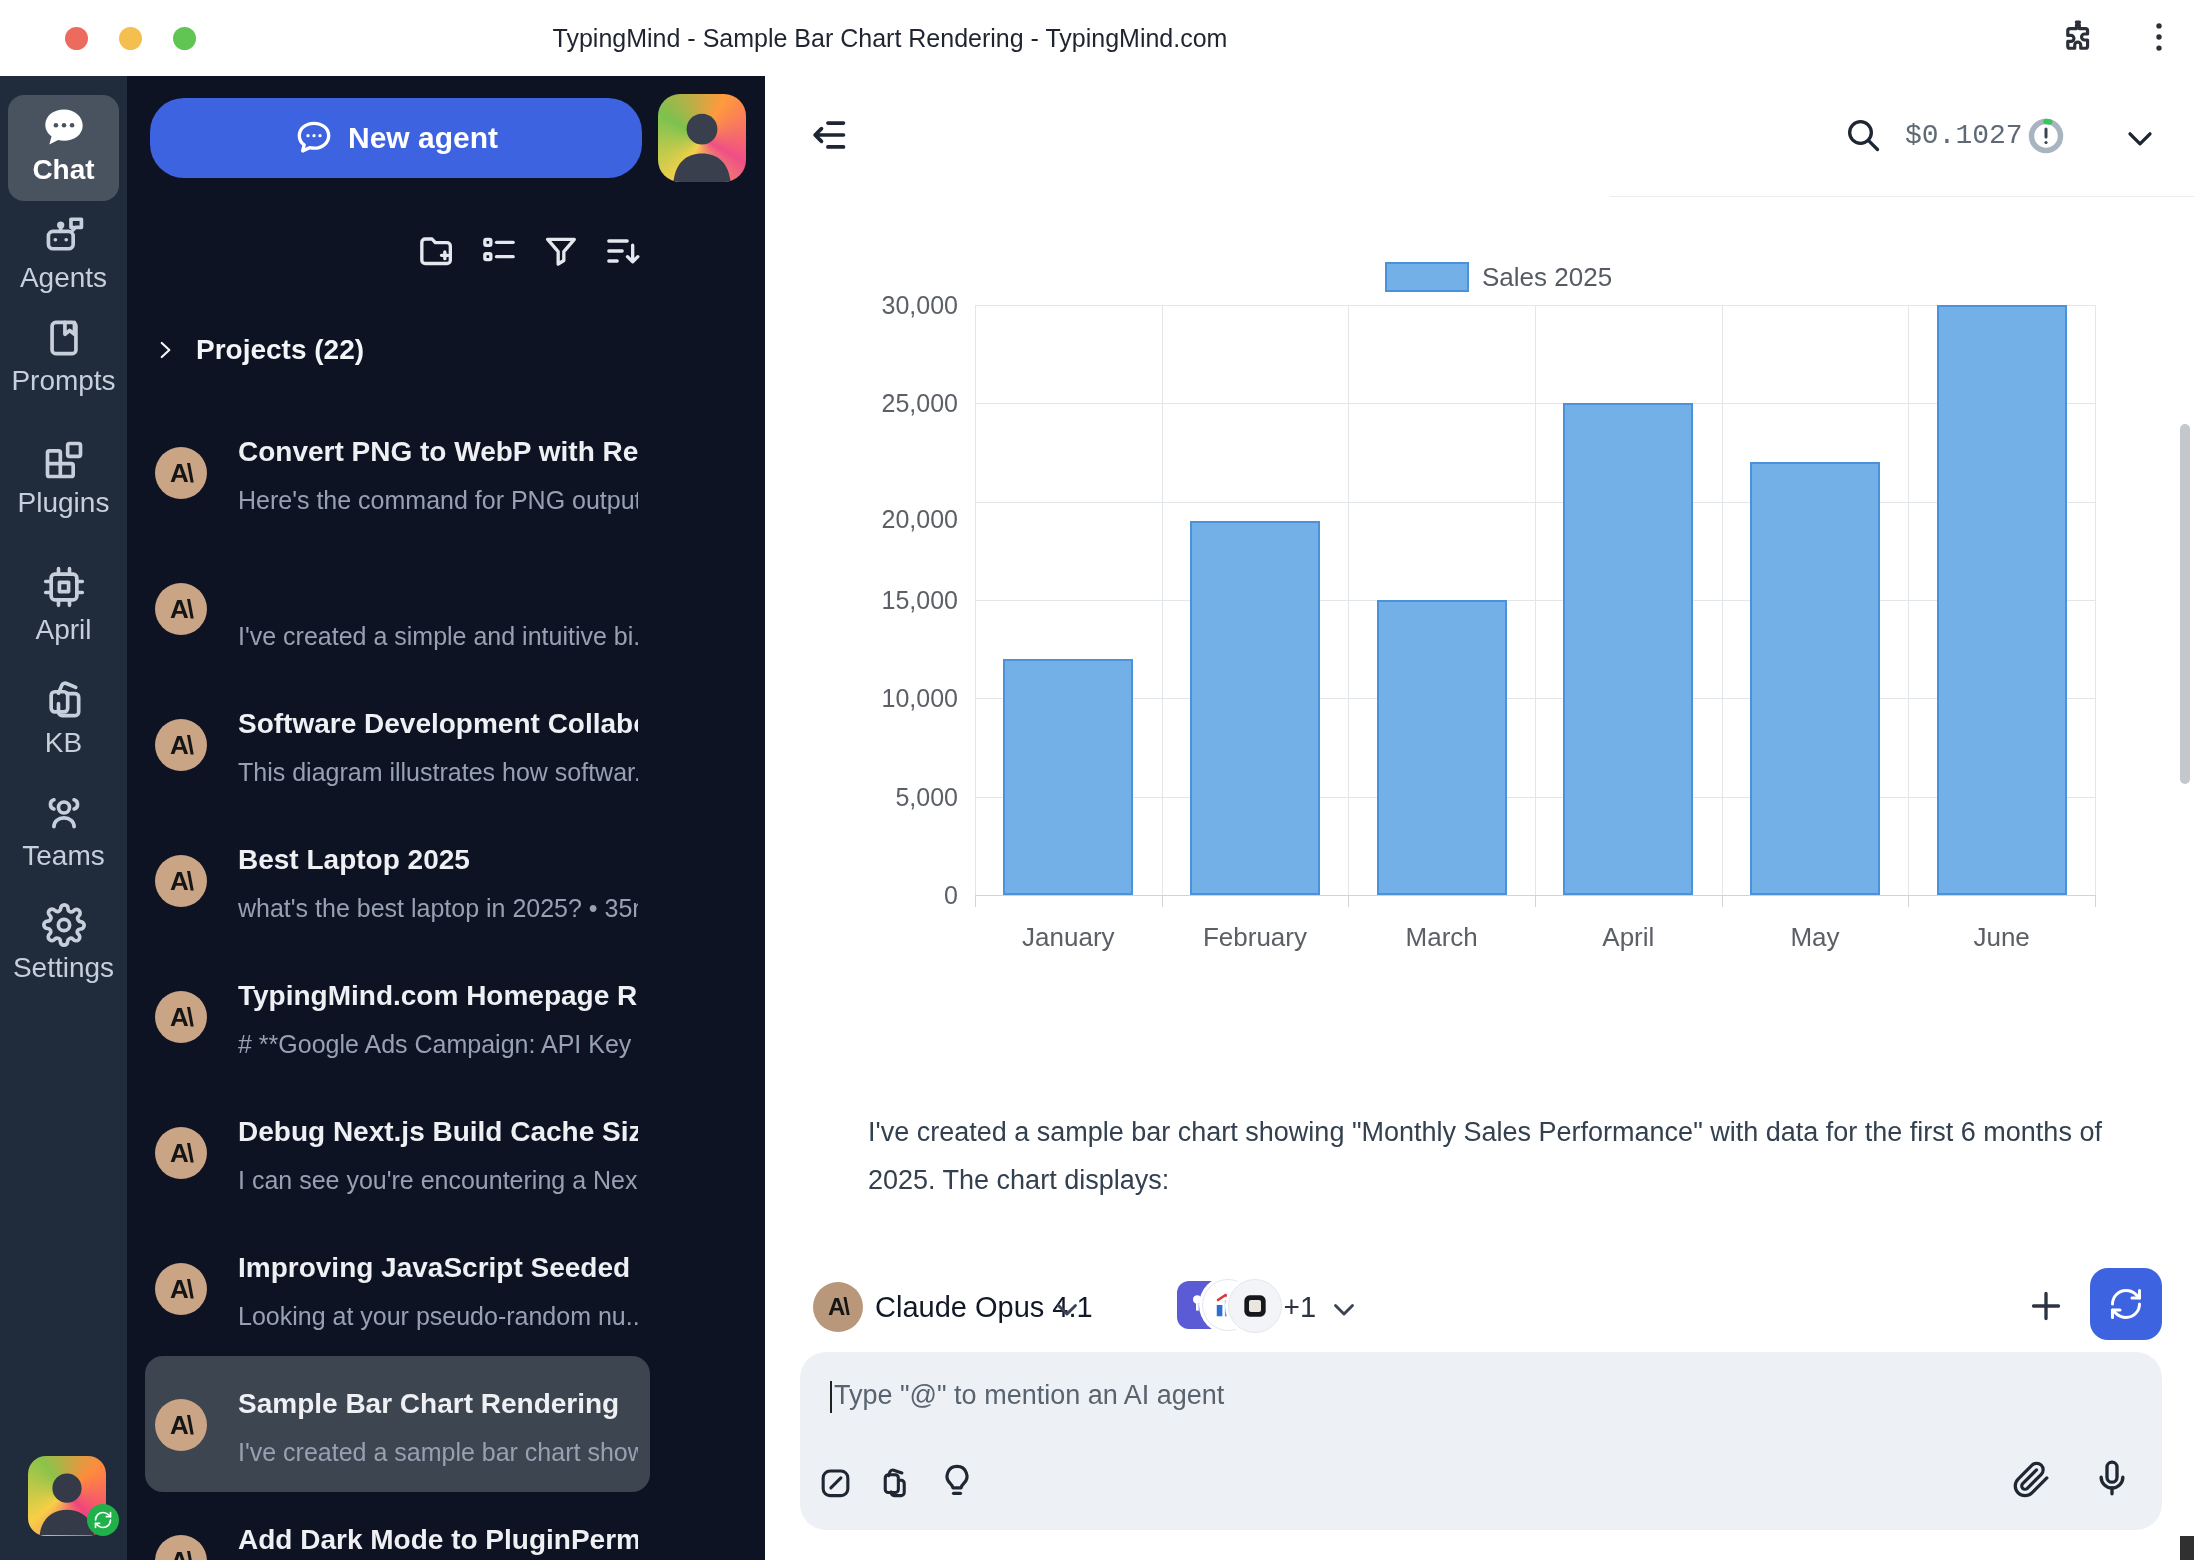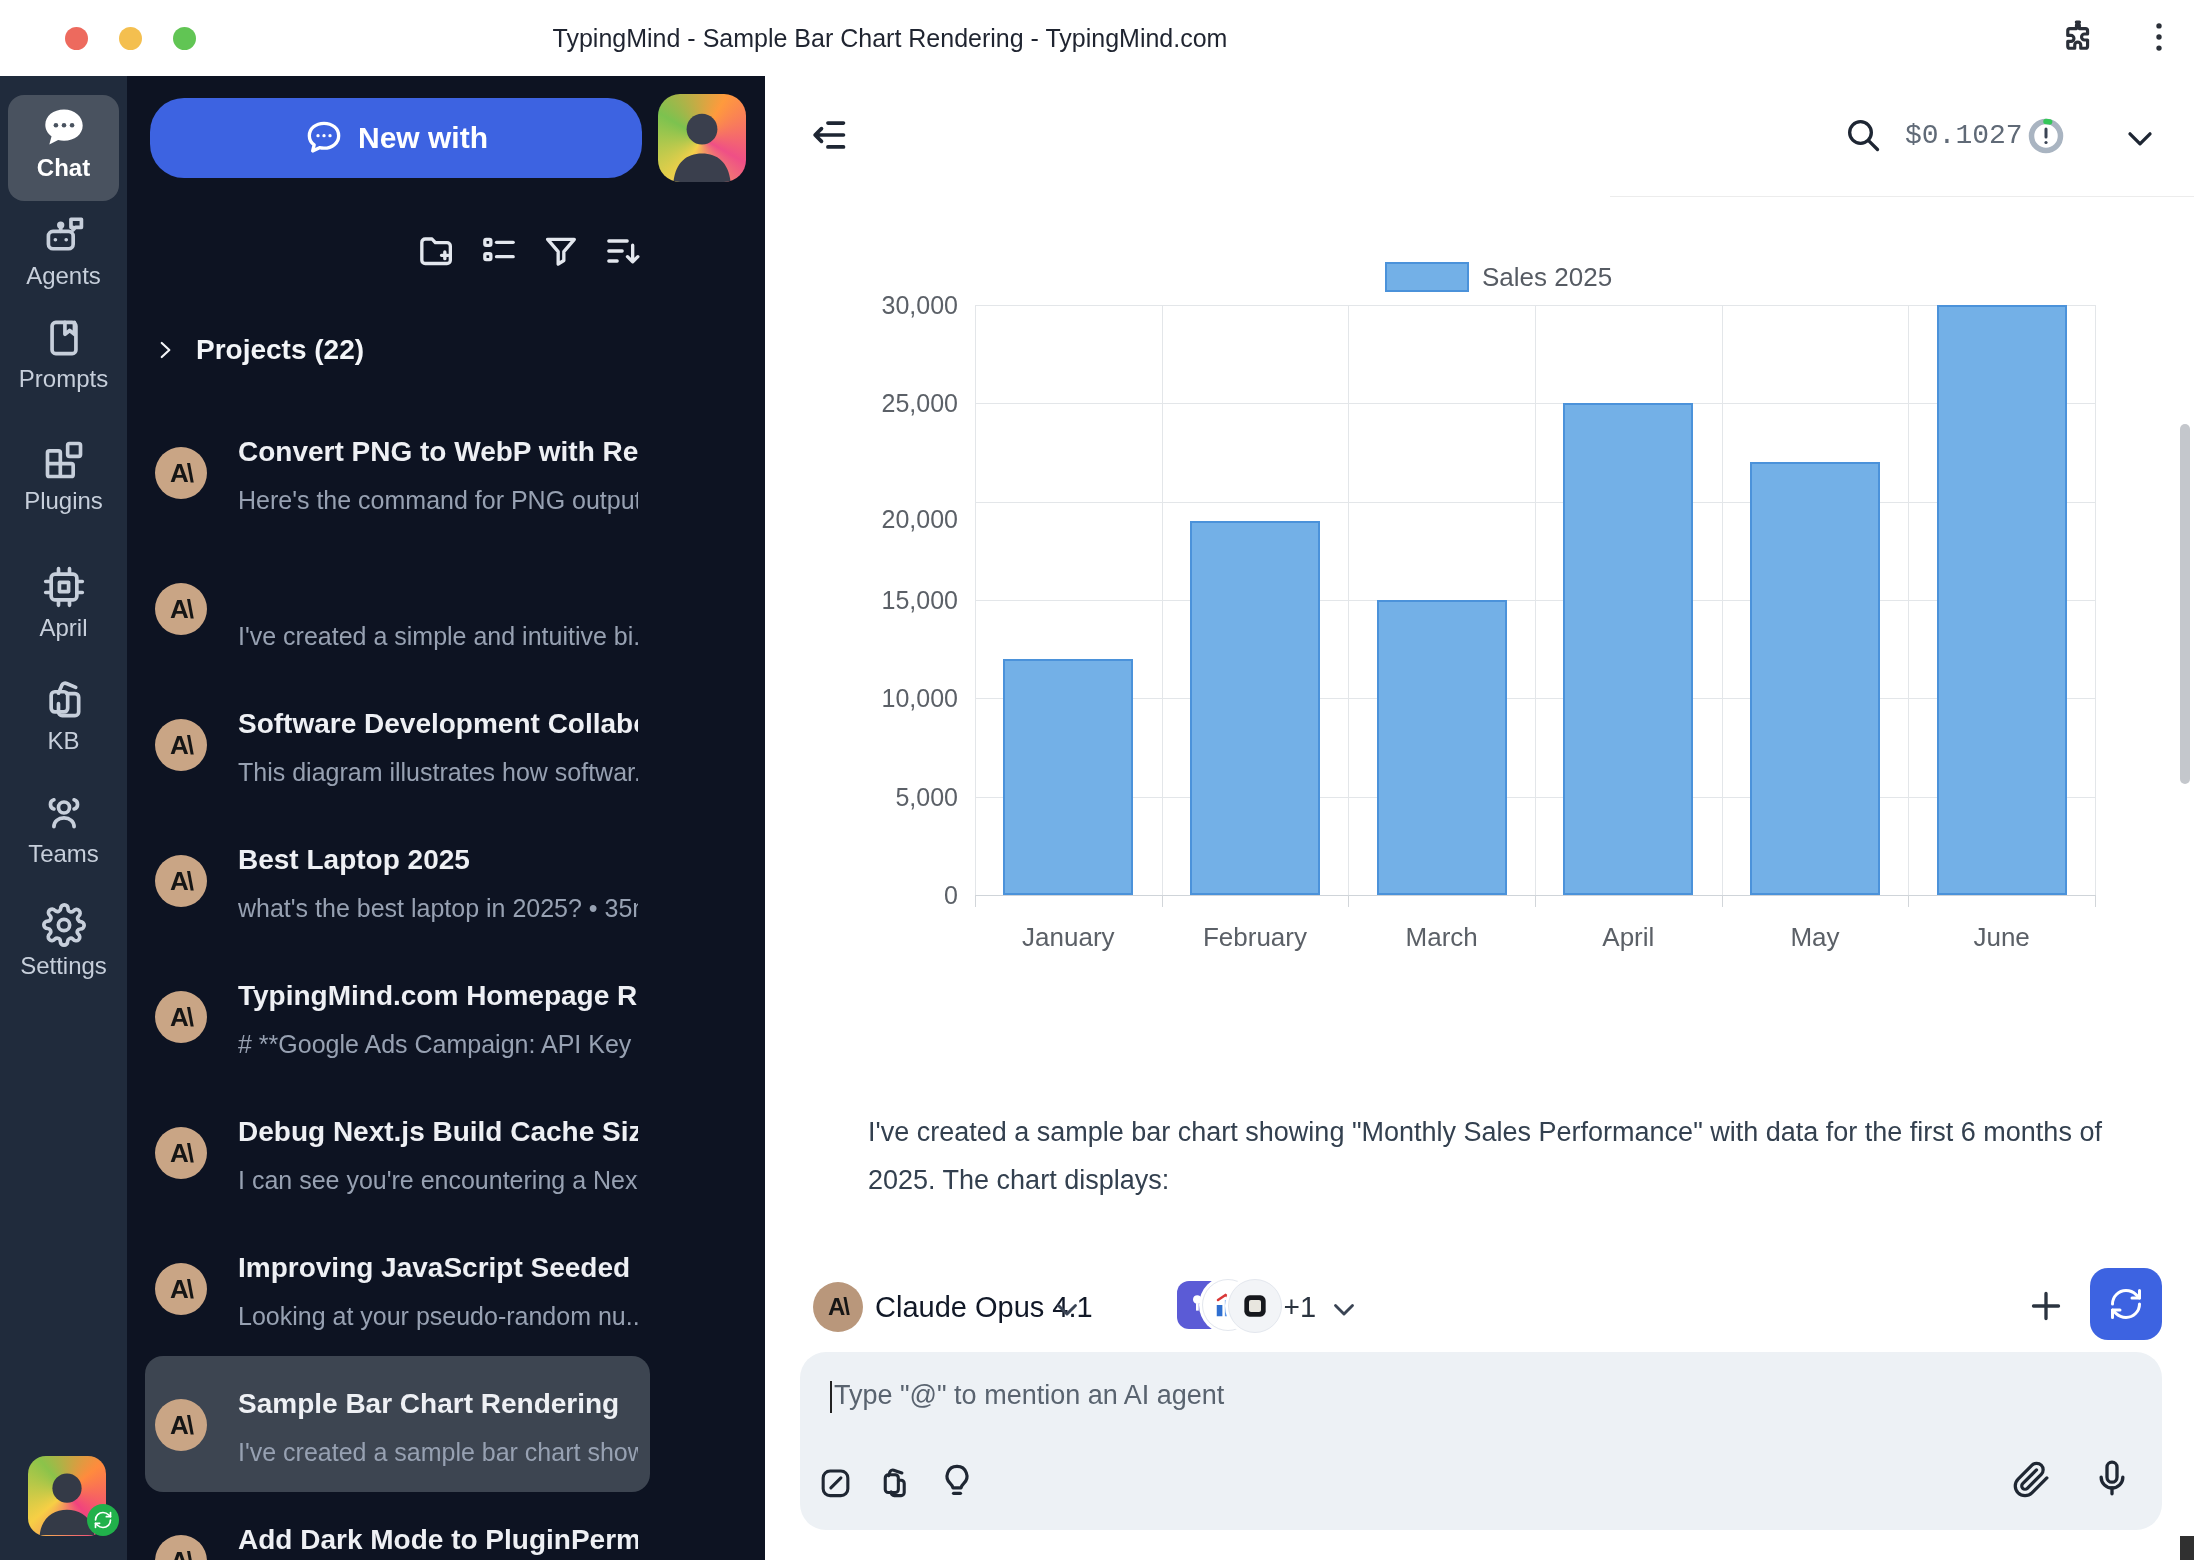--- a/index.html
+++ b/index.html
@@ -13,21 +13,21 @@
   .titlebar{position:absolute;left:0;top:0;width:2194px;height:76px;background:#ffffff;}
   .tl{position:absolute;top:27px;width:23px;height:23px;border-radius:50%;}
   .win-title{position:absolute;left:0;top:0;width:1780px;height:76px;line-height:76px;text-align:center;
              font-size:25px;color:#1f2430;}
   .tb-ic{position:absolute;color:#2a2f38;}
 
   
   .rail{position:absolute;left:0;top:76px;width:127px;height:1484px;background:#202b3c;}
   .rail-item{position:absolute;left:0;width:127px;text-align:center;color:#c7cfdb;cursor:pointer;}
   .rail-item svg{margin:0 auto;}
-  .rail-label{margin-top:5px;font-size:24px;color:#c7cfdb;}
+  .rail-label{margin-top:5px;font-size:28px;color:#c7cfdb;}
   .rail-item.active{left:8px;width:111px;border-radius:16px;background:#49525f;padding-top:10px;}
   .rail-item.active .rail-label{color:#ffffff;font-weight:700;}
 
   
   .chatpanel{position:absolute;left:127px;top:76px;width:638px;height:1484px;background:#0d1322;}
   .newchat{position:absolute;left:23px;top:22px;width:492px;height:80px;border-radius:34px;
            background:#3d63e1;color:#fff;display:flex;align-items:center;justify-content:center;gap:14px;
            font-size:30px;font-weight:700;cursor:pointer;}
   .sb-avatar{position:absolute;left:531px;top:18px;width:88px;height:88px;border-radius:22px;overflow:hidden;
              background:conic-gradient(from 210deg at 50% 50%,#f5d04a,#7cc24f,#ff9a3d,#ef4f86,#f5d04a);}
@@ -204,21 +204,21 @@
 
   <div class="chatpanel">
 
     <div class="newchat">
       <span>
         <svg class="ic" width="40" height="40" viewBox="0 0 24 24" stroke="#ffffff">
           <path d="M12 3.2c-4.9 0-8.8 3.1-8.8 7.4 0 2.2 1.1 4.2 2.9 5.5l-.9 3.7 4.1-2c.9.2 1.8.3 2.7.3 4.9 0 8.8-3.1 8.8-7.5S16.9 3.2 12 3.2z"></path>
           <path d="M8.4 10.6h.01M12 10.6h.01M15.6 10.6h.01"></path>
         </svg>
       </span>
-      <span>New with</span>
+      <span>New agent</span>
     </div>
 
     <div class="sb-avatar">
       <svg width="88" height="88" viewBox="0 0 40 40">
         <circle cx="20" cy="16" r="7" fill="#3a3f4d"></circle>
         <path d="M7 40c1-9 6-13 13-13s12 4 13 13z" fill="#3a3f4d"></path>
       </svg>
     </div>
 
 

